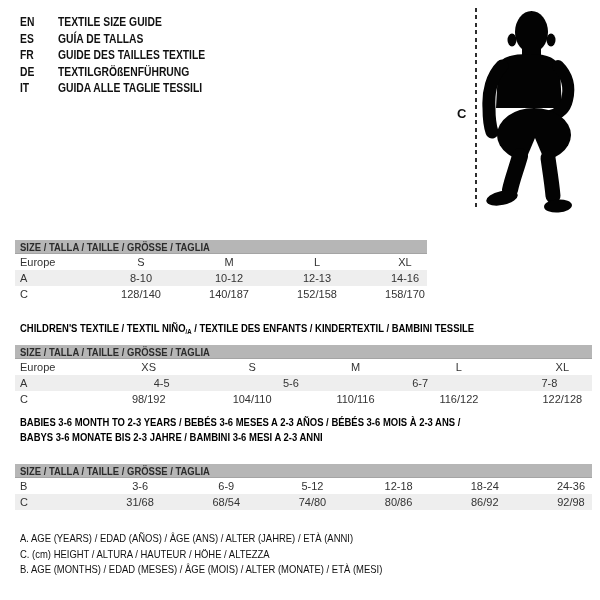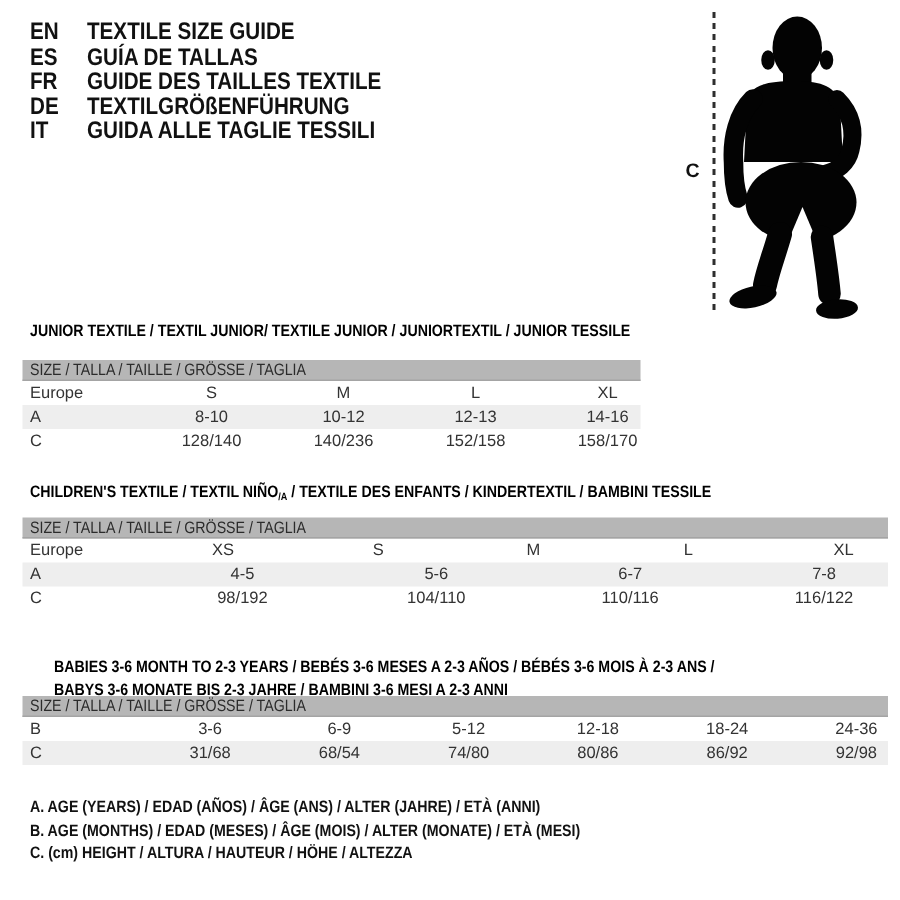--- a/index.html
+++ b/index.html
@@ -5,45 +5,45 @@
   * { margin:0; padding:0; box-sizing:border-box; }
   html,body { background:#fff; }
   .canvas {
     position:relative; width:600px; height:600px; background:#ffffff;
     font-family:"Liberation Sans", sans-serif; color:#1a1a1a; overflow:hidden;
   }
   .cond { display:inline-block; transform:scaleX(0.86); transform-origin:0 50%; white-space:nowrap; }
 
   
   .lang-block { position:absolute; left:20px; top:14px; }
-  .lang-row { display:flex; height:16.5px; line-height:16.5px; font-weight:bold; font-size:16px; color:#111; }
+  .lang-row { display:flex; height:16.5px; line-height:16.5px; font-weight:bold; font-size:12px; color:#111; }
   .lang-code { width:38px; }
 
   
   .fig-line {
     position:absolute; left:475px; top:8px; width:2px; height:201px;
     background:repeating-linear-gradient(to bottom, #2e2e2e 0 4px, transparent 4px 7.5px);
   }
   .fig-label { position:absolute; left:457px; top:106px; font-size:13px; font-weight:bold; color:#111; }
   .baby-svg { position:absolute; left:478px; top:6px; }
 
   
   .sec-title { position:absolute; left:20px; font-size:11px; font-weight:bold; color:#000; line-height:15px; }
   .tbl { position:absolute; left:15px; font-size:11px; color:#333; }
-  .tbl .bar { height:14px; line-height:14px; background:#b6b6b6; border-bottom:1px solid #a4a4a4; padding-left:5px; color:#2b2b2b; }
+  .tbl .bar { height:14px; line-height:14px; background:#b6b6b6; border-bottom:1px solid #a4a4a4; padding-left:5px; color:#2b2b2b;font-weight:bold; }
   .tbl .row { display:flex; height:16px; line-height:16px;gap:44px; }
   .tbl .row.alt { background:#eeeeee; }
   .tbl .lbl { width:60px; padding-left:5px; }
   .tbl .val { flex:1; text-align:center; }
   .t1 { width:412px; }
   .t2, .t3 { width:577px; }
 
   
   .footnotes { position:absolute; left:20px; top:531px; }
-  .footnote { height:15.5px; line-height:15.5px; font-size:11px; font-weight:bold; color:#111; }
+  .footnote { height:15.5px; line-height:15.5px; font-size:11px; font-weight:normal; color:#111; }
   sub.tsub { font-size:7px; vertical-align:-2px; }
 </style>
 </head>
 <body>
 
 <div class="canvas">
 
   <div class="lang-block">
     <div class="lang-row">
       <span class="lang-code"><span class="cond">EN</span></span>
@@ -80,23 +80,20 @@
       <path d="M80,60 C90,70 92,82 89,94 C87,103 80,108 72,110" fill="none" stroke="#030303" stroke-width="12" stroke-linecap="round"></path>
       <ellipse cx="56" cy="129" rx="37" ry="27"></ellipse>
       <path d="M46,158 L57,132 L68,158 Z" fill="#ffffff"></path>
       <path d="M42,150 C38,164 34,174 32,184" fill="none" stroke="#030303" stroke-width="16" stroke-linecap="round"></path>
       <path d="M70,152 C72,166 74,178 75,190" fill="none" stroke="#030303" stroke-width="15" stroke-linecap="round"></path>
       <ellipse cx="24" cy="192" rx="16" ry="7" transform="rotate(-12 24 192)"></ellipse>
       <ellipse cx="80" cy="200" rx="14" ry="6.5" transform="rotate(-4 80 200)"></ellipse>
     </g>
   </svg>
 
-  <div class="sec-title" style="top:214px;">
-    <span class="cond">JUNIOR TEXTILE / TEXTIL JUNIOR/ TEXTILE JUNIOR / JUNIORTEXTIL / JUNIOR TESSILE</span>
-  </div>
   <div class="tbl t1" style="top:240px;">
     <div class="bar">
       <span class="cond">SIZE / TALLA / TAILLE / GRÖSSE / TAGLIA</span>
     </div>
     <div class="row">
       <span class="lbl">Europe</span>
       <span class="val">S</span>
       <span class="val">M</span>
       <span class="val">L</span>
       <span class="val">XL</span>
@@ -104,21 +101,21 @@
     <div class="row alt">
       <span class="lbl">A</span>
       <span class="val">8-10</span>
       <span class="val">10-12</span>
       <span class="val">12-13</span>
       <span class="val">14-16</span>
     </div>
     <div class="row">
       <span class="lbl">C</span>
       <span class="val">128/140</span>
-      <span class="val">140/236</span>
+      <span class="val">140/187</span>
       <span class="val">152/158</span>
       <span class="val">158/170</span>
     </div>
   </div>
 
   <div class="sec-title" style="top:321px;">
     <span class="cond"><span>CHILDREN'S TEXTILE / TEXTIL NIÑO</span><sub class="tsub">/A</sub><span> / TEXTILE DES ENFANTS / KINDERTEXTIL / BAMBINI TESSILE</span></span>
   </div>
   <div class="tbl t2" style="top:345px;">
     <div class="bar">
@@ -138,24 +135,25 @@
       <span class="val">5-6</span>
       <span class="val">6-7</span>
       <span class="val">7-8</span>
     </div>
     <div class="row">
       <span class="lbl">C</span>
       <span class="val">98/192</span>
       <span class="val">104/110</span>
       <span class="val">110/116</span>
       <span class="val">116/122</span>
+      <span class="val">122/128</span>
     </div>
   </div>
 
-  <div class="sec-title" style="top:438px;margin-left:16px;">
+  <div class="sec-title" style="top:415px;">
     <div><span class="cond">BABIES 3-6 MONTH TO 2-3 YEARS / BEBÉS 3-6 MESES A 2-3 AÑOS / BÉBÉS 3-6 MOIS À 2-3 ANS /</span></div>
     <div><span class="cond">BABYS 3-6 MONATE BIS 2-3 JAHRE / BAMBINI 3-6 MESI A 2-3 ANNI</span></div>
   </div>
   <div class="tbl t3" style="top:464px;">
     <div class="bar">
       <span class="cond">SIZE / TALLA / TAILLE / GRÖSSE / TAGLIA</span>
     </div>
     <div class="row">
       <span class="lbl">B</span>
       <span class="val">3-6</span>
@@ -171,17 +169,17 @@
       <span class="val">68/54</span>
       <span class="val">74/80</span>
       <span class="val">80/86</span>
       <span class="val">86/92</span>
       <span class="val">92/98</span>
     </div>
   </div>
 
   <div class="footnotes">
     <div class="footnote"><span class="cond">A. AGE (YEARS) / EDAD (AÑOS) / ÂGE (ANS) / ALTER (JAHRE) / ETÀ (ANNI)</span></div>
+    <div class="footnote"><span class="cond">C. (cm) HEIGHT / ALTURA / HAUTEUR / HÖHE / ALTEZZA</span></div>
     <div class="footnote"><span class="cond">B. AGE (MONTHS) / EDAD (MESES) / ÂGE (MOIS) / ALTER (MONATE) / ETÀ (MESI)</span></div>
-    <div class="footnote"><span class="cond">C. (cm) HEIGHT / ALTURA / HAUTEUR / HÖHE / ALTEZZA</span></div>
   </div>
 
 </div>
 
 </body></html>

